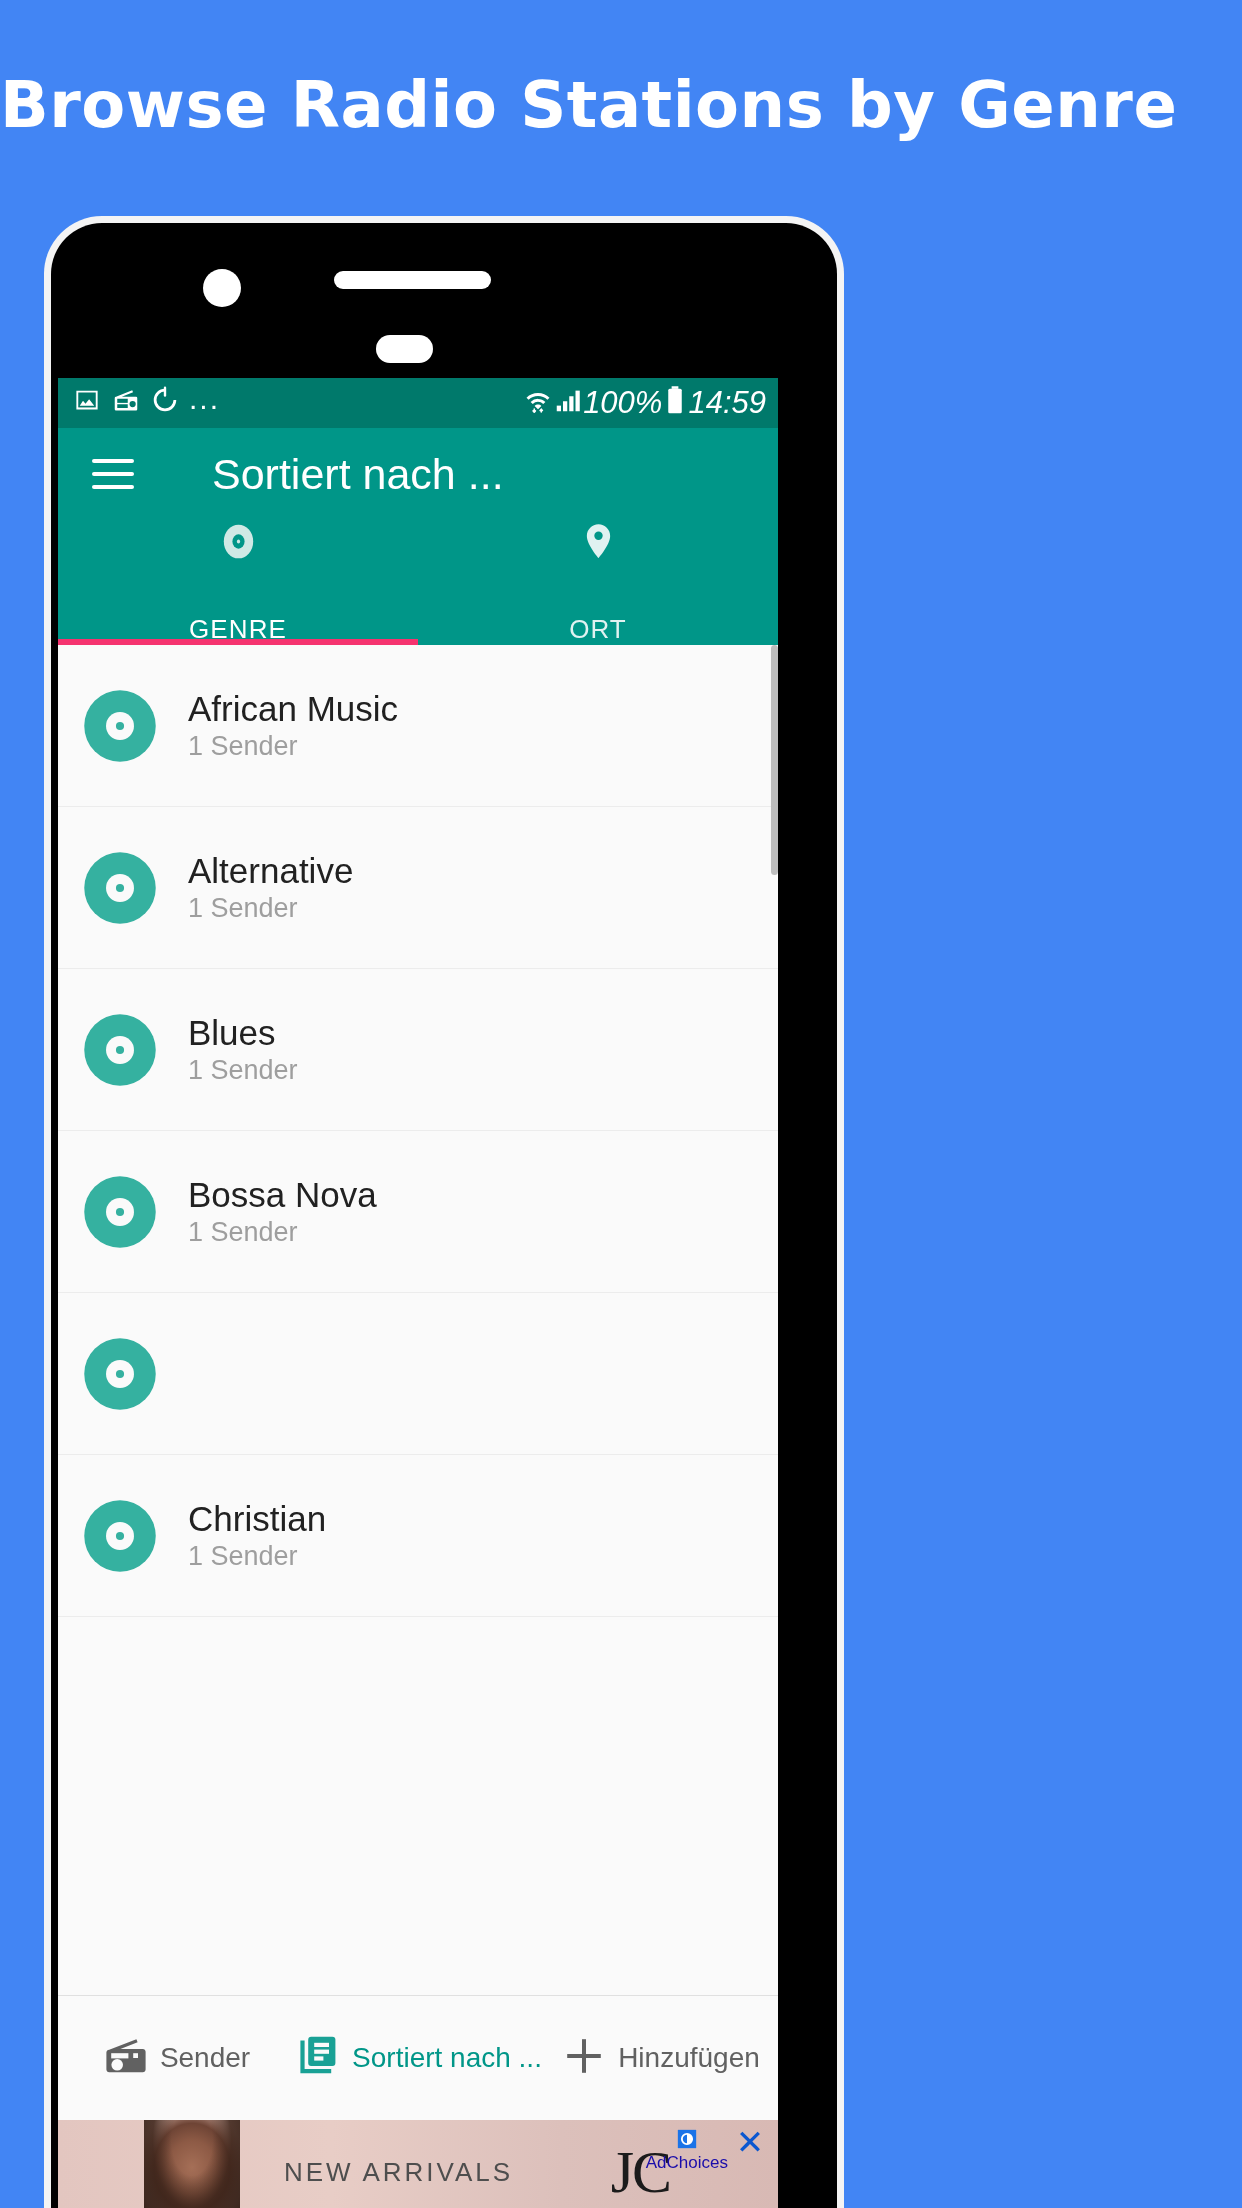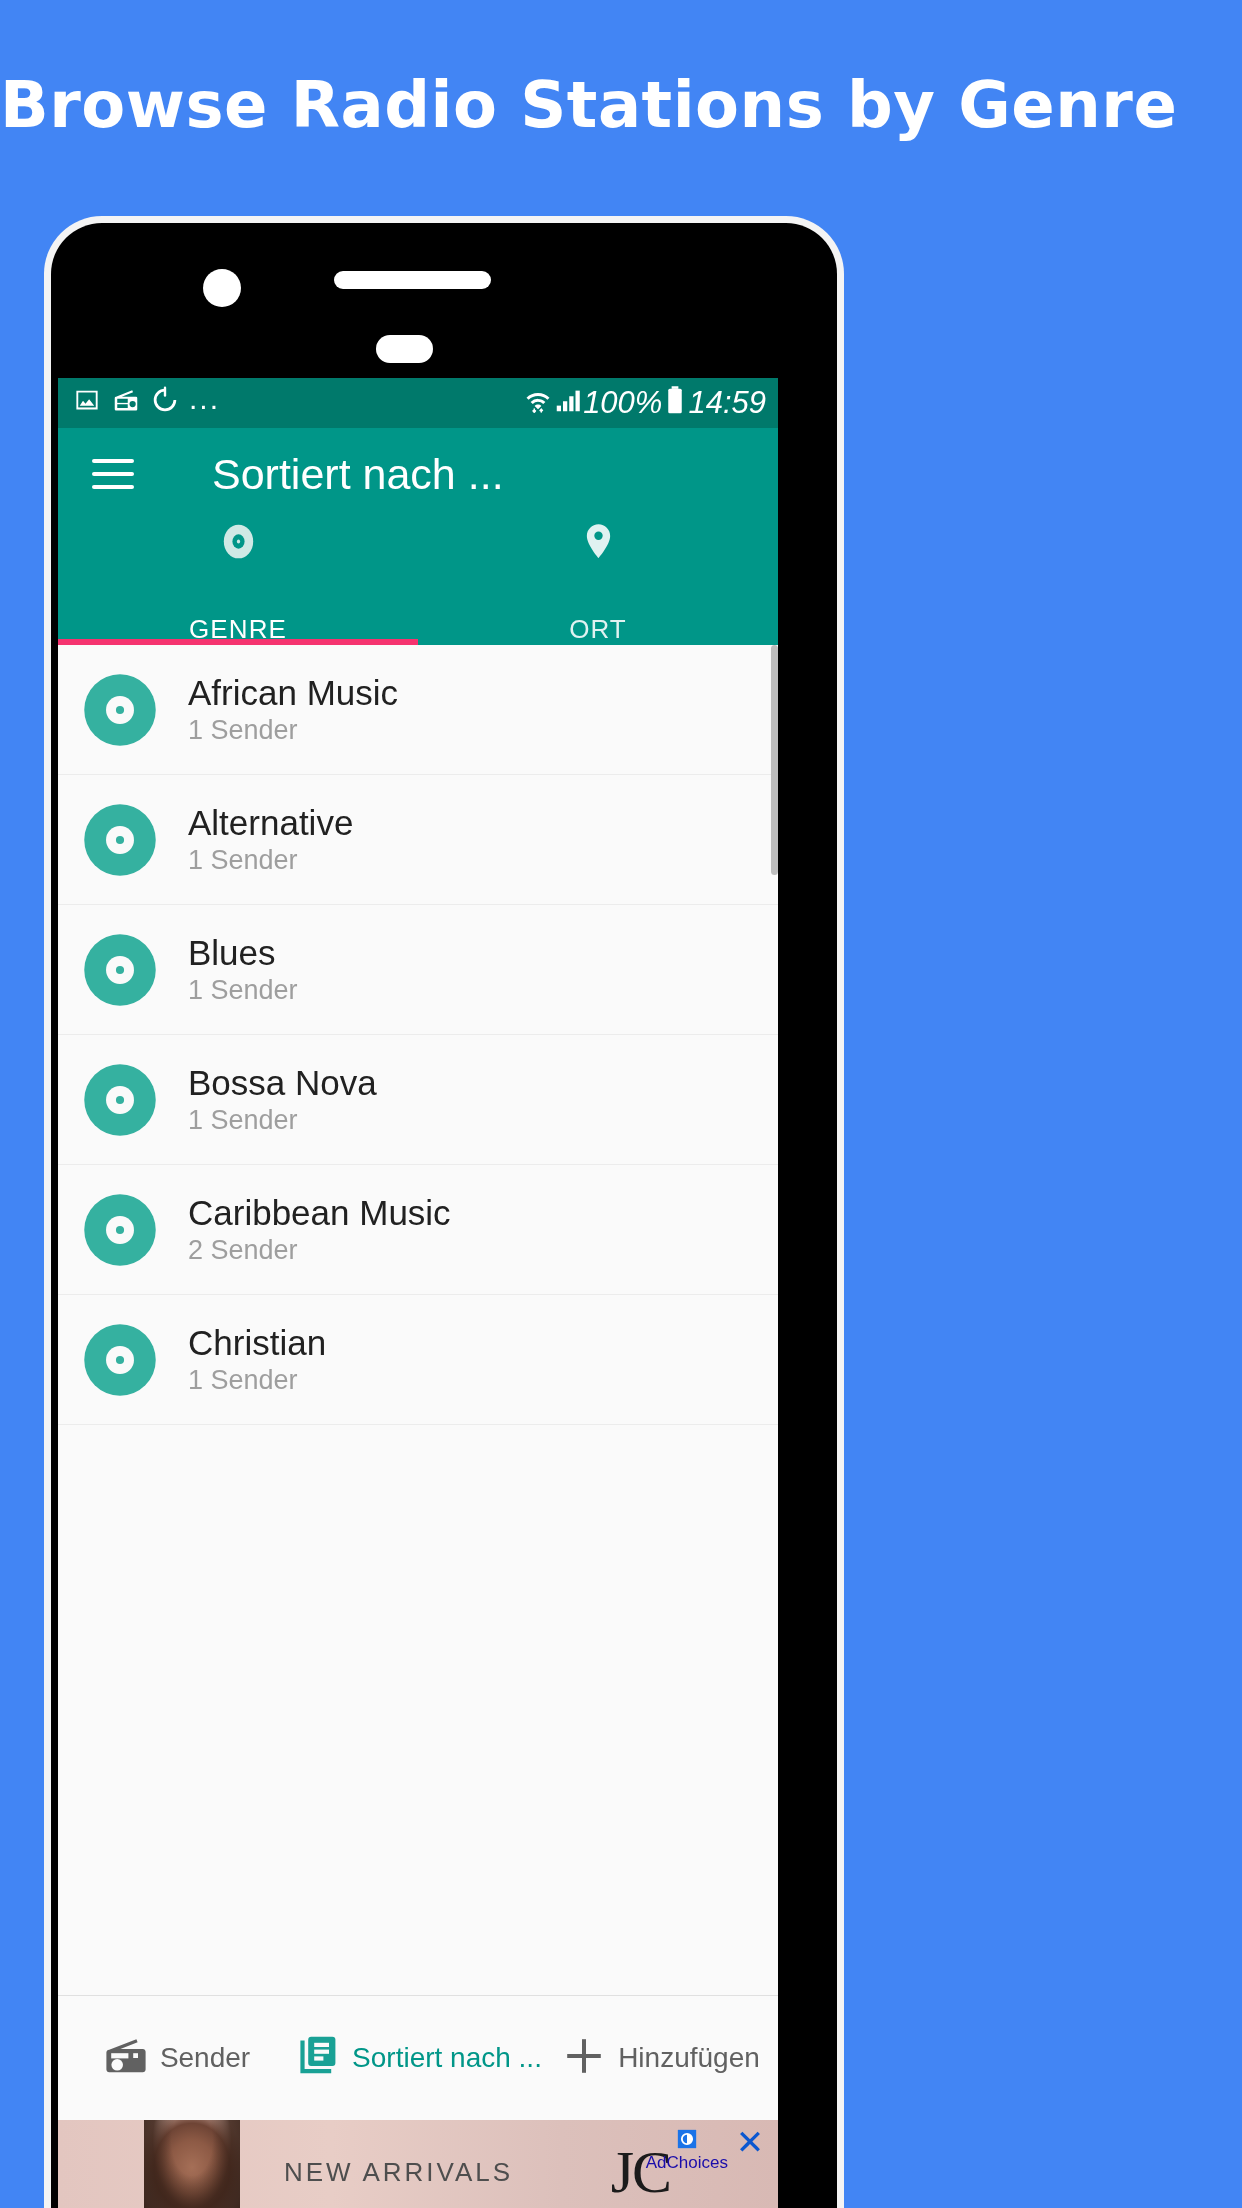--- a/index.html
+++ b/index.html
@@ -102,21 +102,21 @@
   .tab-underline{
     position:absolute; bottom:0; left:0; width:50%; height:6px; background:#f5336f;
   }
   .disc-icon{ width:43px; height:43px; }
 
   
   .list{
     flex:1 1 auto; background:#fafafa; overflow:hidden; position:relative;
   }
   .row{
-    height:130px; display:flex; align-items:center; padding-left:22px;
+    height:162px; display:flex; align-items:center; padding-left:22px;
     border-bottom:1px solid #ececec; background:#fafafa;
   }
   .row-icon{
     width:80px; height:80px; flex:0 0 auto; margin-right:28px;
     display:flex; align-items:center; justify-content:center;
   }
   .row-text{ display:flex; flex-direction:column; gap:7px; }
   .row-title{ font-size:35px; color:#212121; font-weight:400; line-height:1; }
   .row-sub{ font-size:27px; color:#9e9e9e; line-height:1; }
 
@@ -337,24 +337,20 @@
           </span>
         </div>
 
         <div class="row">
           <span class="row-icon">
             <svg width="78" height="78" viewBox="0 0 24 24">
                 <circle cx="12" cy="12" r="11" fill="#35b1a0"></circle>
                 <circle cx="12" cy="12" r="4.3" fill="#fafafa"></circle>
                 <circle cx="12" cy="12" r="1.25" fill="#35b1a0"></circle>
               </svg>
-          </span>
-          <span class="row-text">
-            <span class="row-title">Caribbean Music</span>
-            <span class="row-sub">2 Sender</span>
           </span>
         </div>
 
         <div class="row">
           <span class="row-icon">
             <svg width="78" height="78" viewBox="0 0 24 24">
                 <circle cx="12" cy="12" r="11" fill="#35b1a0"></circle>
                 <circle cx="12" cy="12" r="4.3" fill="#fafafa"></circle>
                 <circle cx="12" cy="12" r="1.25" fill="#35b1a0"></circle>
               </svg>

